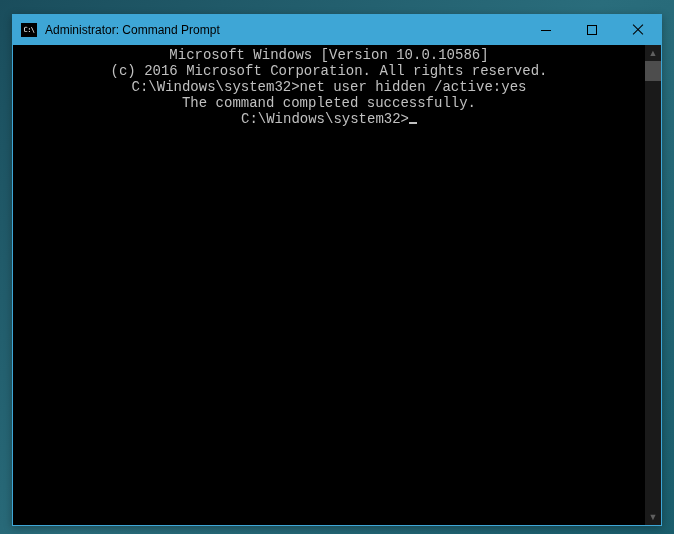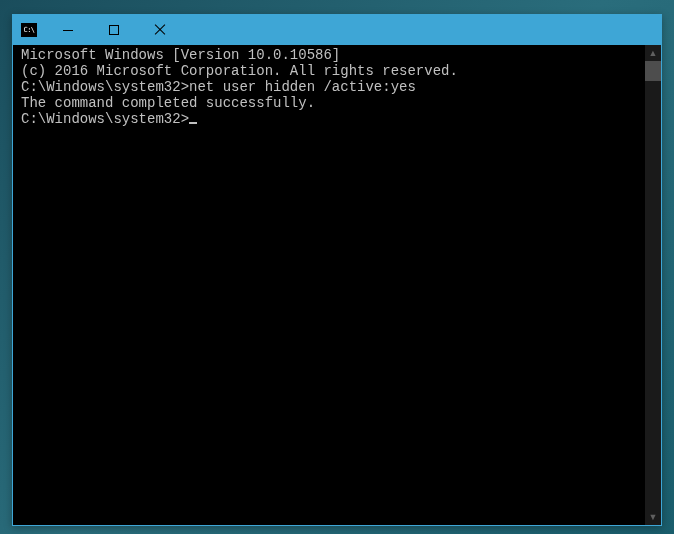--- a/index.html
+++ b/index.html
@@ -103,27 +103,28 @@
     
     .terminal-body {
       height: calc(100% - 30px);
       background: #000;
       display: flex;
       position: relative;
     }
     
     .terminal-content {
       flex: 1;
-      padding: 2px 0 0 8px;
+      padding: 2px 0 0 0;
       font-family: Consolas, "Courier New", monospace;
       font-size: 14px;
       line-height: 16px;
       color: #c0c0c0;
       white-space: pre;
       overflow: hidden;
+      text-align: center;
     }
     
     .terminal-scrollbar {
       width: 16px;
       background: #1a1a1a;
       position: relative;
     }
     
     .scroll-arrow {
       width: 16px;
@@ -160,20 +161,21 @@
       display: block;
     }
   </style>
 </head>
 <body>
 
 <div class="window">
 
   <div class="titlebar">
     <div class="titlebar-icon">C:\</div>
+    <div class="titlebar-title">Administrator: Command Prompt</div>
     <div class="window-controls">
       <div class="control-btn">
         <div class="minimize-icon"></div>
       </div>
       <div class="control-btn">
         <div class="maximize-icon"></div>
       </div>
       <div class="control-btn close">
         <div class="close-icon"></div>
       </div>

